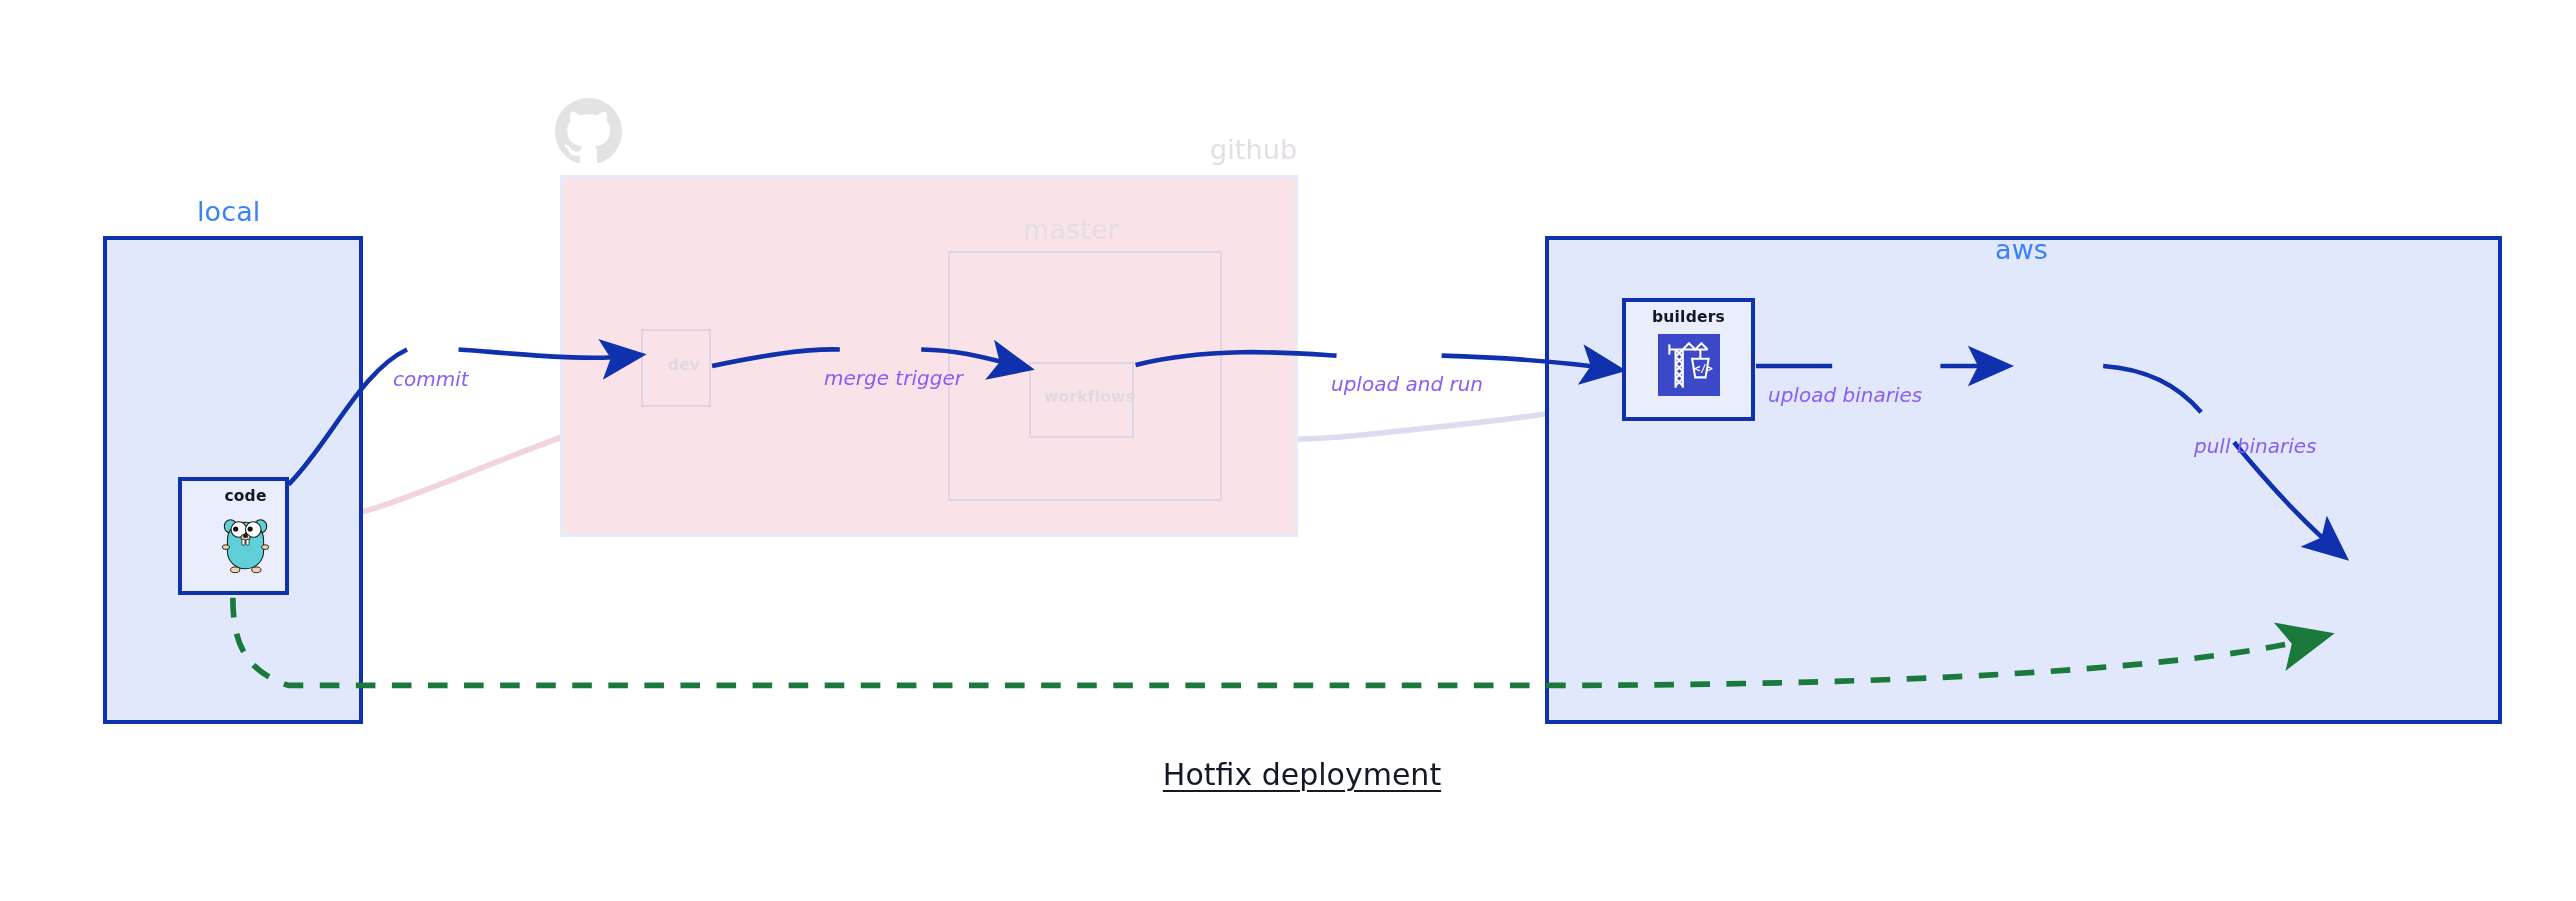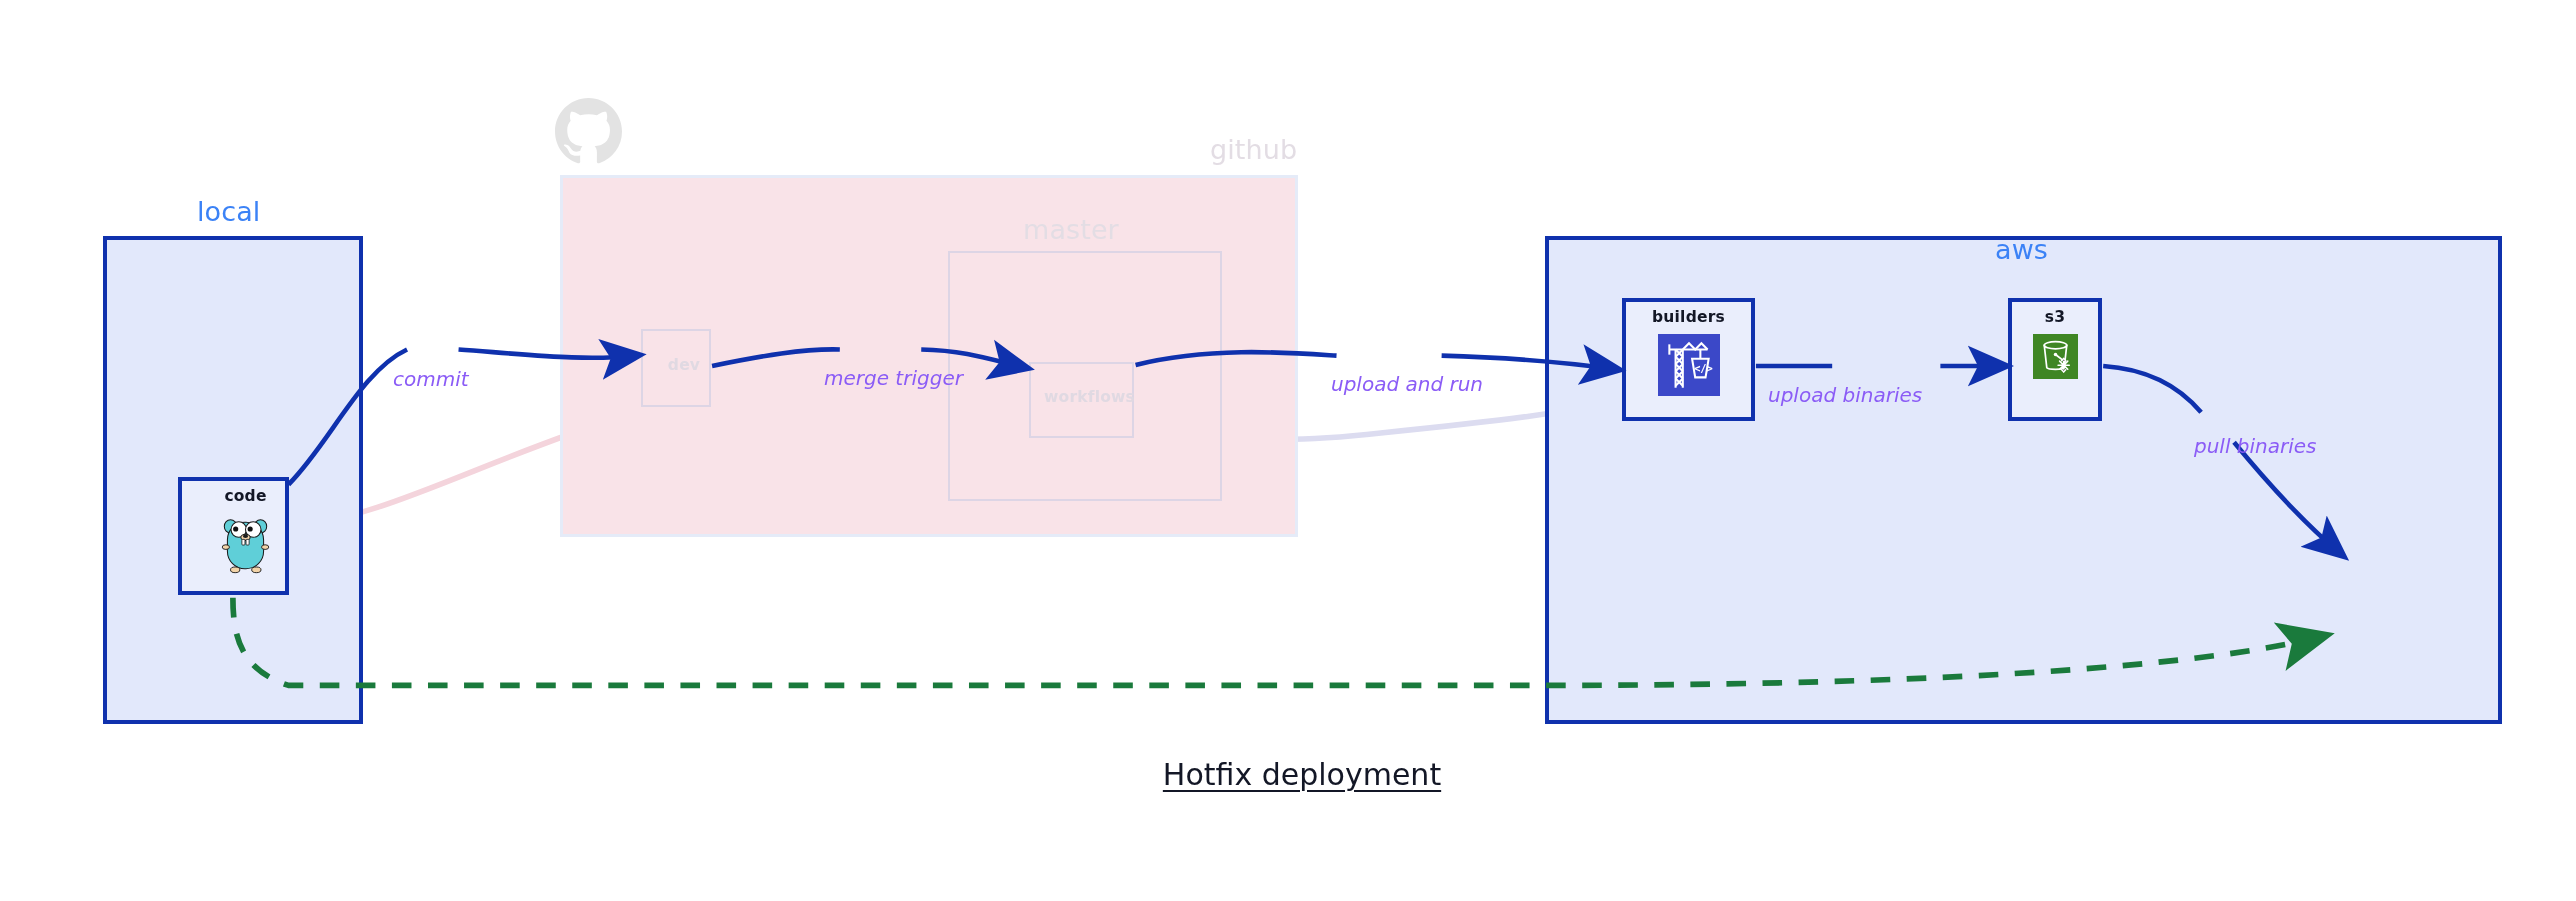--- a/index.html
+++ b/index.html
@@ -145,36 +145,20 @@
         <path d="M82 30 L82 48"></path>
 
         <path d="M66 48 L98 48 L92 84 L72 84 Z"></path>
       </g>
       <g fill="#ffffff" font-family="monospace" font-size="20" font-weight="bold">
         <text x="70" y="74">&lt;/&gt;</text>
       </g>
     </svg>
   </div>
 
-  <div class="node node-solid" style="left:2008px;top:298px;width:94px;height:123px;">
-    <div class="node-title">s3</div>
-    <svg class="node-icon" width="45" height="45" viewBox="0 0 88 88">
-      <rect x="0" y="0" width="88" height="88" fill="#3f8624"></rect>
-      <g fill="none" stroke="#ffffff" stroke-width="3.4" stroke-linecap="round">
-        <ellipse cx="44" cy="22" rx="22" ry="7"></ellipse>
-        <path d="M22 22 L27 66 C30 70 58 70 61 66 L66 22"></path>
-        <path d="M44 40 L62 54"></path>
-      </g>
-      <circle cx="44" cy="40" r="3.4" fill="#ffffff"></circle>
-      <g stroke="#ffffff" stroke-width="3" stroke-linecap="round">
-        <path d="M60 48 L60 74 M49 61 L71 61 M52 53 L68 69 M68 53 L52 69"></path>
-        <path d="M56 52 L60 48 L64 52 M56 70 L60 74 L64 70"></path>
-      </g>
-    </svg>
-  </div>
 
 
   <svg class="layer" viewBox="0 0 5054 1750" width="2604" height="902">
     <defs>
       <marker id="arrow-blue" markerWidth="10" markerHeight="10" refX="7.2" refY="5" orient="auto" markerUnits="strokeWidth">
         <path d="M0,0.6 L10,5 L0,9.4 L2.2,5 z" fill="#0f31ad"></path>
       </marker>
       <marker id="arrow-green" markerWidth="10" markerHeight="10" refX="6.5" refY="5" orient="auto" markerUnits="strokeWidth">
         <path d="M0,0.6 L10,5 L0,9.4 L2.2,5 z" fill="#1a7a3c"></path>
       </marker>

